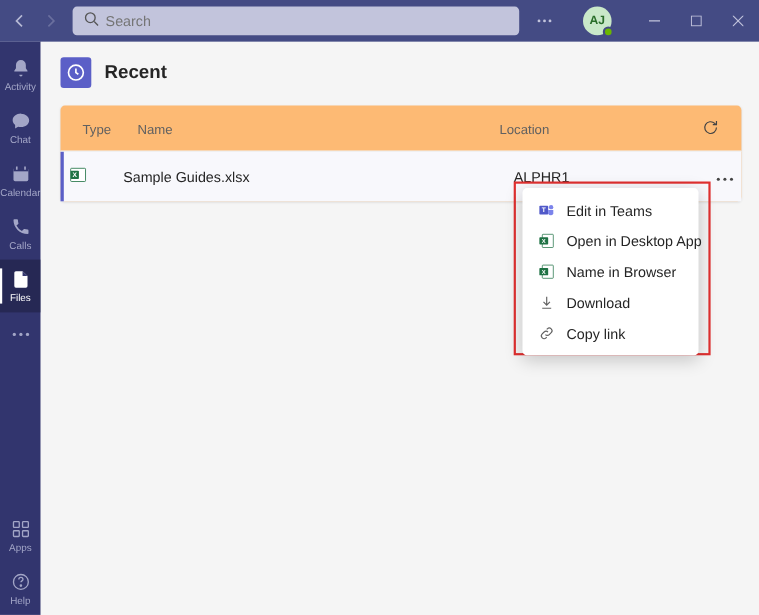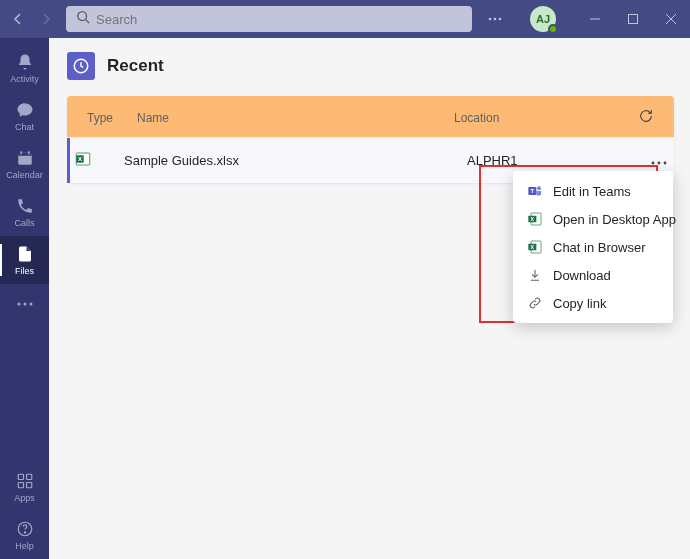--- a/index.html
+++ b/index.html
@@ -17,21 +17,21 @@
   .title-right { display: flex; align-items: center; gap: 0; }
   .more-title { color: #c2c4dc; width: 30px; height: 38px; display: flex; align-items: center; justify-content: center; cursor: pointer; }
   .avatar { width: 26px; height: 26px; border-radius: 50%; background: #c9e8c9; color: #2a6d2a; font-size: 11px; font-weight: 600; display: flex; align-items: center; justify-content: center; margin: 0 20px; position: relative; }
   .presence { position: absolute; bottom: -2px; right: -2px; width: 10px; height: 10px; border-radius: 50%; background: #6bb700; border: 2px solid #444b84; }
   .winbtn { width: 38px; height: 38px; display: flex; align-items: center; justify-content: center; color: #c2c4dc; cursor: pointer; }
   
   
   .main { flex: 1; display: flex; min-height: 0; }
   
   
-  .sidebar { width: 49px; background: #32356e; display: flex; flex-direction: column; padding-top: 6px; }
+  .sidebar { width: 37px; background: #32356e; display: flex; flex-direction: column; padding-top: 6px; }
   .side-item { height: 48px; display: flex; flex-direction: column; align-items: center; justify-content: center; gap: 2px; color: #a3a6c7; cursor: pointer; font-size: 9px; position: relative; }
   .side-item.active { color: #fff; background: #262854; }
   .side-item.active::before { content: ''; position: absolute; left: 0; top: 8px; bottom: 8px; width: 2px; background: #fff; }
   .side-item .ico { height: 20px; display: flex; align-items: center; justify-content: center; }
   .side-spacer { flex: 1; }
   .side-item.icononly { height: 40px; }
   
   
   .content { flex: 1; background: #f5f5f5; display: flex; flex-direction: column; position: relative; }
   .hdr { padding: 14px 18px 10px 18px; display: flex; align-items: center; gap: 12px; }
@@ -240,21 +240,21 @@
                 <circle cx="2" cy="2" r="1.4" fill="currentColor"></circle>
                 <circle cx="8" cy="2" r="1.4" fill="currentColor"></circle>
                 <circle cx="14" cy="2" r="1.4" fill="currentColor"></circle>
               </svg>
           </span>
         </div>
       </div>
     </div>
 
     <div class="ctx-outline" style="left:430px; top:127px; width:179px; height:158px;"></div>
-    <div class="ctx-menu" style="left:464px; top:133px;">
+    <div class="ctx-menu" style="left:438px; top:133px;">
       <div class="ctx-item">
         <span class="ctx-icon">
           <svg width="16" height="16" viewBox="0 0 24 24">
               <rect x="2" y="6" width="12" height="12" rx="1" fill="#5059c9"></rect>
               <text x="8" y="15" font-size="9" fill="#fff" text-anchor="middle" font-weight="bold">T</text>
               <circle cx="18" cy="8" r="3" fill="#7b83eb"></circle>
               <path d="M14 12h7v5a4 4 0 0 1-7 0v-5z" fill="#7b83eb"></path>
             </svg>
         </span>
         <span>Edit in Teams</span>
@@ -270,21 +270,21 @@
         <span>Open in Desktop App</span>
       </div>
       <div class="ctx-item">
         <span class="ctx-icon">
           <svg width="16" height="16" viewBox="0 0 24 24">
               <rect x="6" y="3" width="15" height="18" rx="1" fill="#fff" stroke="#1f7244"></rect>
               <rect x="2" y="7" width="12" height="10" rx="1" fill="#1f7244"></rect>
               <text x="8" y="15" font-size="8" fill="#fff" text-anchor="middle" font-weight="bold">X</text>
             </svg>
         </span>
-        <span>Chat in Browser</span>
+        <span>Name in Browser</span>
       </div>
       <div class="ctx-item">
         <span class="ctx-icon">
           <svg width="14" height="14" viewBox="0 0 24 24" fill="none" stroke="currentColor" stroke-width="1.8">
               <path d="M12 3v12M7 11l5 5 5-5M5 21h14"></path>
             </svg>
         </span>
         <span>Download</span>
       </div>
       <div class="ctx-item">

